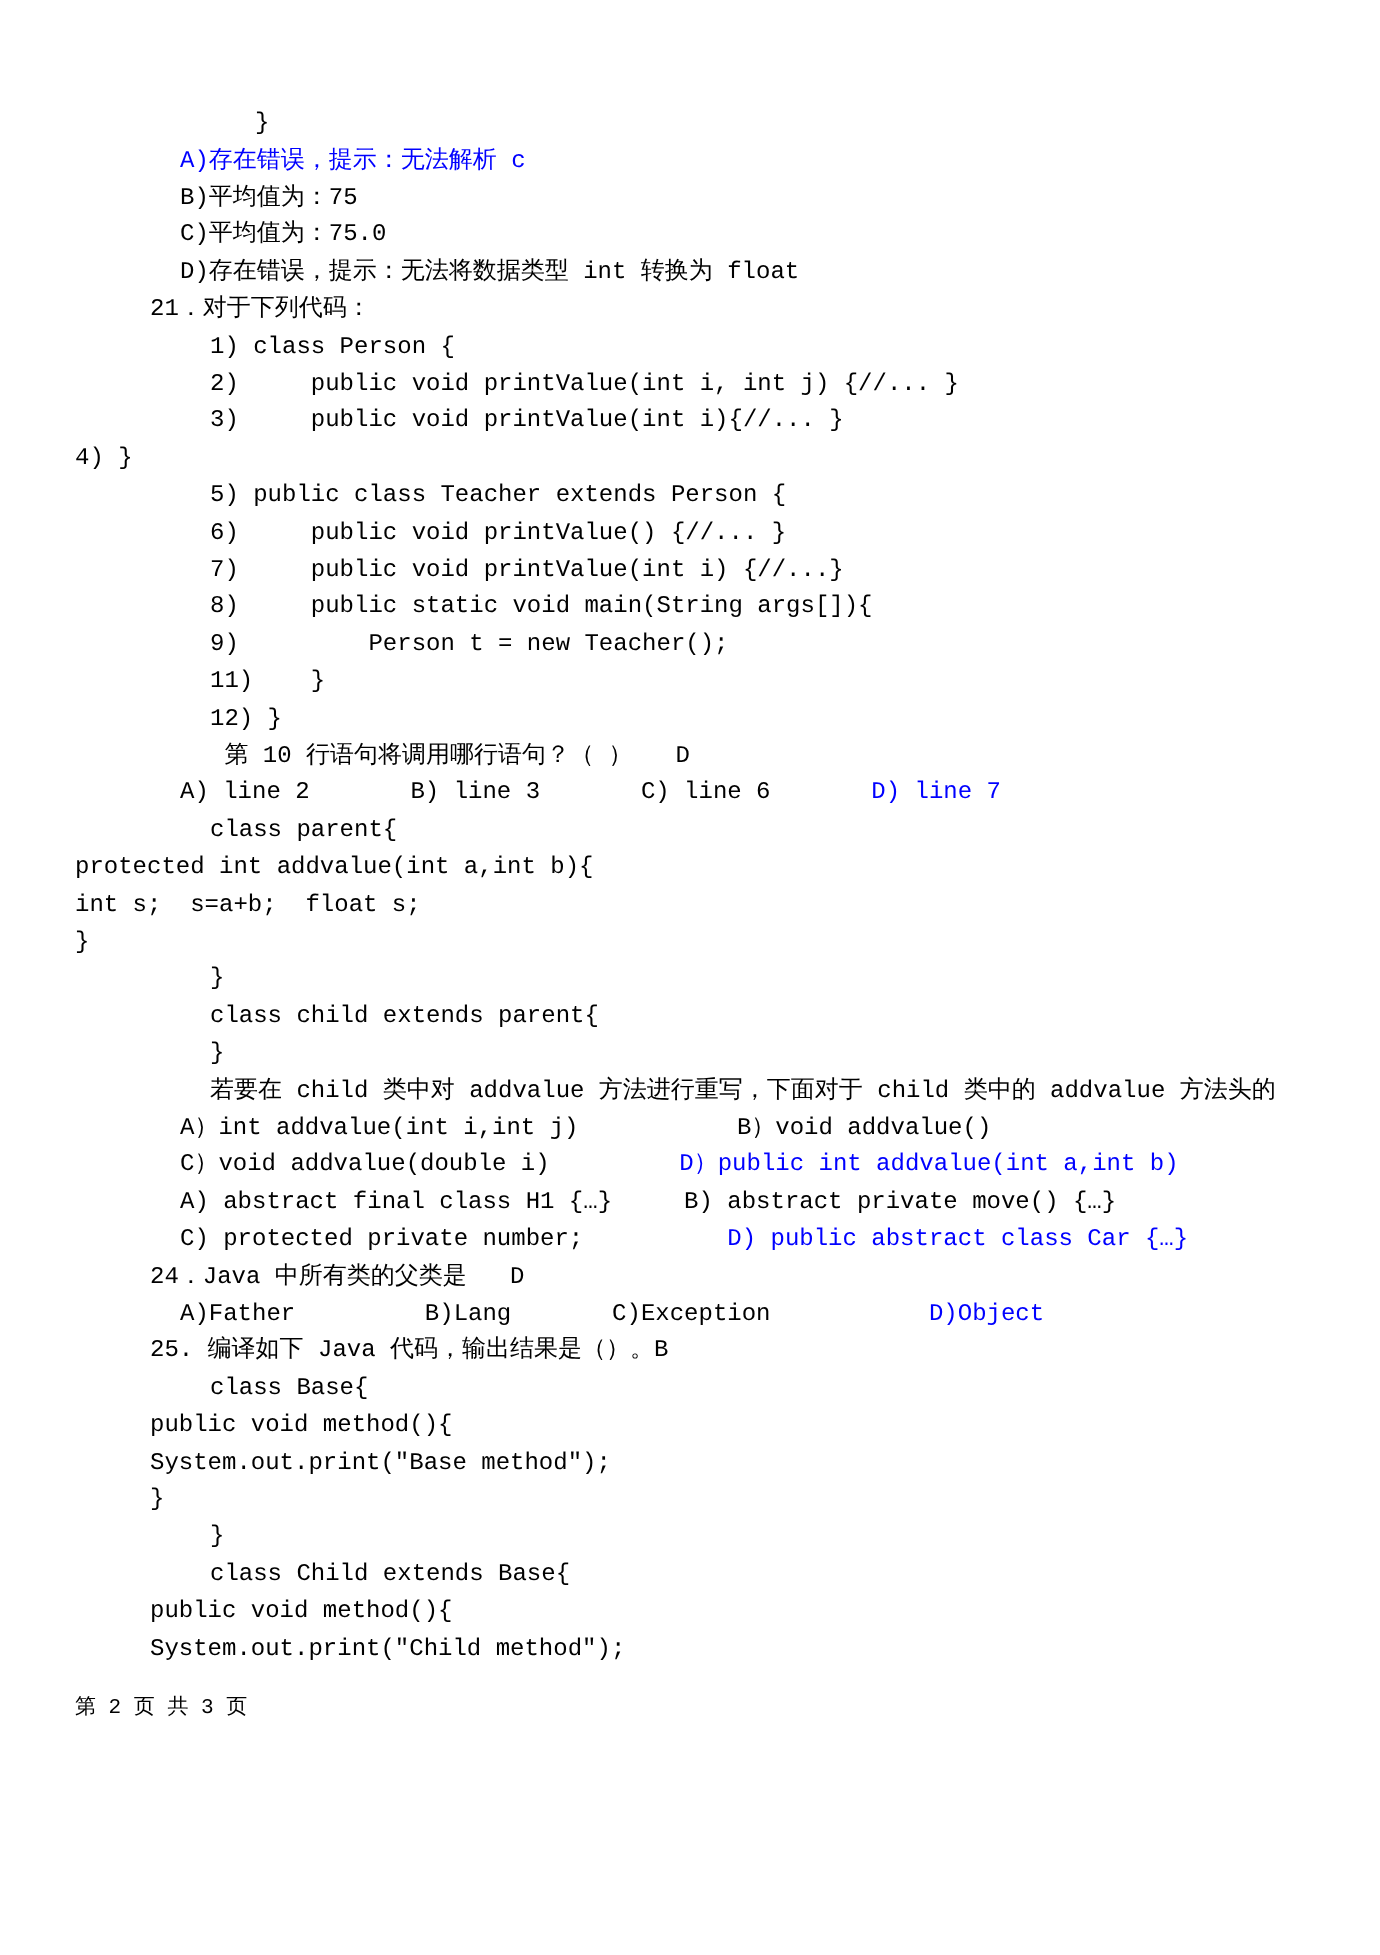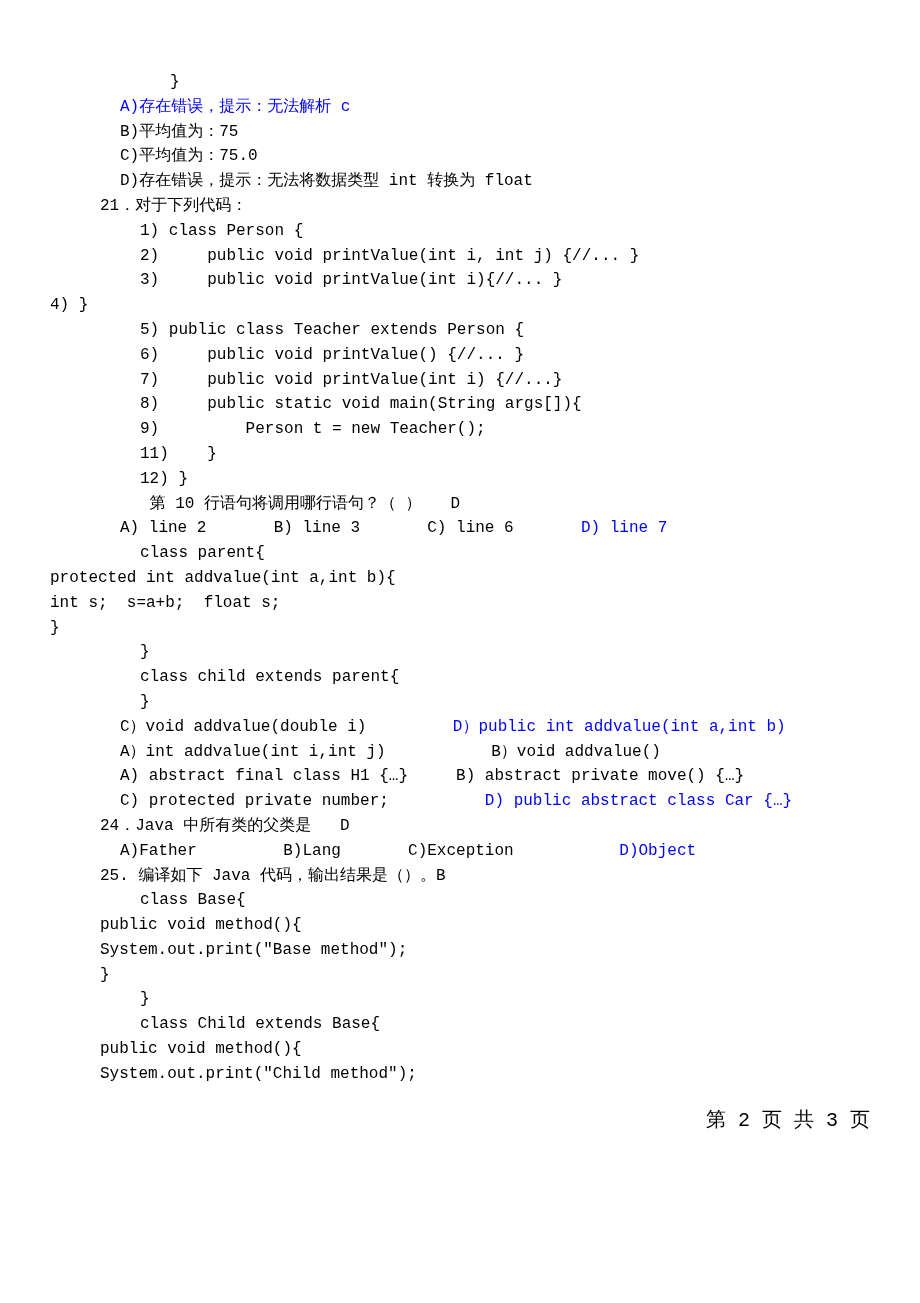--- a/index.html
+++ b/index.html
@@ -17,22 +17,22 @@
     line-height: 1.55;
   }
   .blue { color: #0000FF; }
   .ind1 { padding-left: 50px; }
   .ind2 { padding-left: 70px; }
   .ind3 { padding-left: 90px; font-family: Liberation Mono, monospace; }
   .ind4 { padding-left: 120px; }
   .line { white-space: pre; }
   .no-ind { padding-left: 0; }
   .footer {
-    text-align: right;
-    font-size: 20px;
+    text-align: left;
+    font-size: 14px;
     margin-top: 18px;
   }
 </style>
 </head>
 <body>
 <div class="page">
 
 <div id="content">
       <div class="line ind4">}</div>
       <div class="line ind2 blue">A)存在错误，提示：无法解析 c</div>
@@ -53,22 +53,23 @@
       <div class="line ind3">12) }</div>
       <div class="line ind3"> 第 10 行语句将调用哪行语句？（ ）   D</div>
       <div class="line ind2"><span>A) line 2       B) line 3       C) line 6       </span><span class="blue">D) line 7</span></div>
       <div class="line ind3">class parent{</div>
       <div class="line no-ind">protected int addvalue(int a,int b){</div>
       <div class="line no-ind">int s;  s=a+b;  float s;</div>
       <div class="line no-ind">}</div>
       <div class="line ind3">}</div>
       <div class="line ind3">class child extends parent{</div>
       <div class="line ind3">}</div>
+      <div class="line ind3">若要在 child 类中对 addvalue 方法进行重写，下面对于 child 类中的 addvalue 方法头的</div>
+      <div class="line ind2">A）int addvalue(int i,int j)           B）void addvalue()</div>
       <div class="line ind2"><span>C）void addvalue(double i)         </span><span class="blue">D）public int addvalue(int a,int b)</span></div>
-      <div class="line ind2">A）int addvalue(int i,int j)           B）void addvalue()</div>
       <div class="line ind2">A) abstract final class H1 {…}     B) abstract private move() {…}</div>
       <div class="line ind2"><span>C) protected private number;          </span><span class="blue">D) public abstract class Car {…}</span></div>
       <div class="line ind1">24．Java 中所有类的父类是   D</div>
       <div class="line ind2"><span>A)Father         B)Lang       C)Exception           </span><span class="blue">D)Object</span></div>
       <div class="line ind1">25. 编译如下 Java 代码，输出结果是（）。B</div>
       <div class="line ind3">class Base{</div>
       <div class="line ind1">public void method(){</div>
       <div class="line ind1">System.out.print("Base method");</div>
       <div class="line ind1">}</div>
       <div class="line ind3">}</div>

